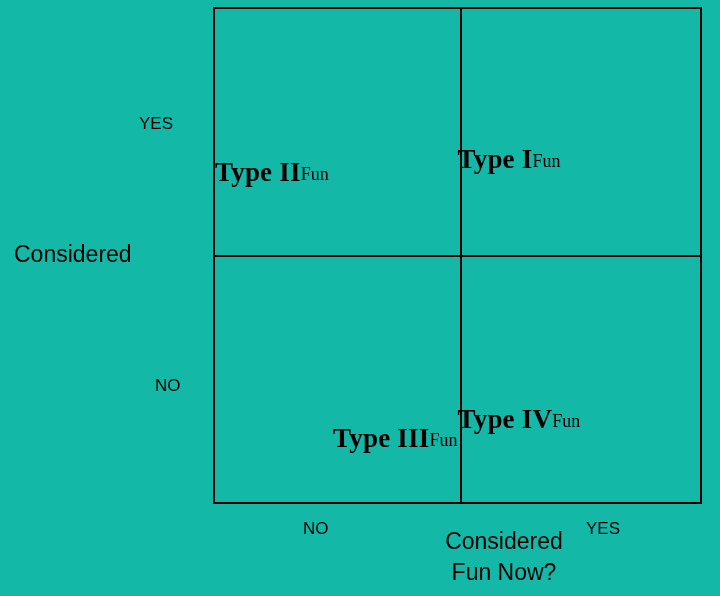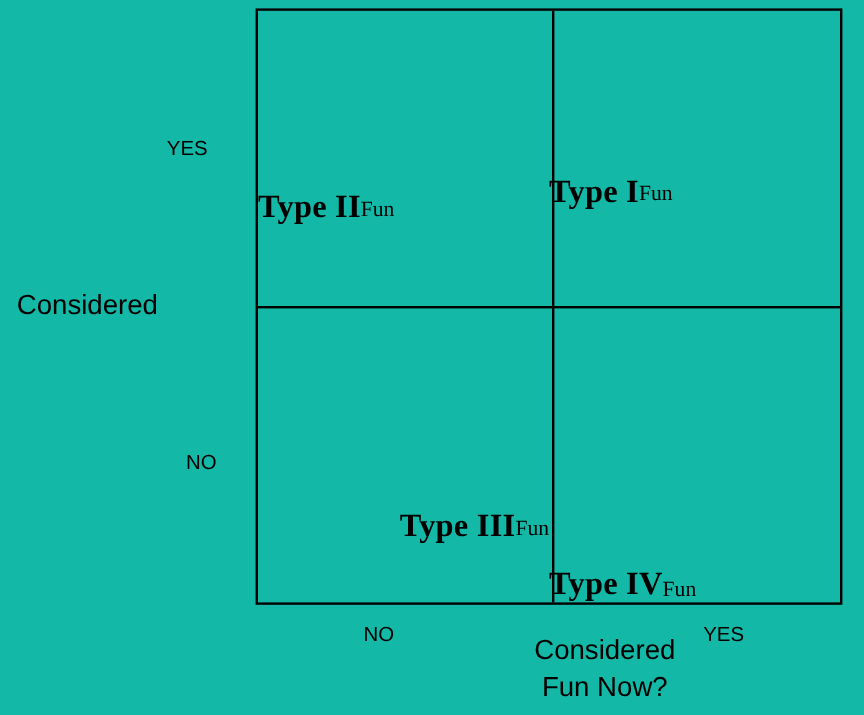--- a/index.html
+++ b/index.html
@@ -51,21 +51,21 @@
     display: flex;
     flex-direction: row;
     align-items: center;
     justify-content: flex-start;
     font-family: "Liberation Serif", serif;
     color: #000000;
   }
   .cell.q2 { left: 0;   top: 0; padding-top: 82px; }
   .cell.q1 { left: 50%; top: 0; padding-top: 56px; }
   .cell.q3 { left: 0;   top: 50%; padding-top: 120px; justify-content: flex-end; }
-  .cell.q4 { left: 50%; top: 50%; padding-top: 82px; align-items: flex-end; }
+  .cell.q4 { left: 50%; top: 50%; padding-top: 82px; }
 
   .cell .title {
     font-size: 27px;
     font-weight: bold;
     line-height: 1.1;
     letter-spacing: 0.2px;
   }
   .cell .sub {
     font-size: 18px;
     font-weight: normal;

